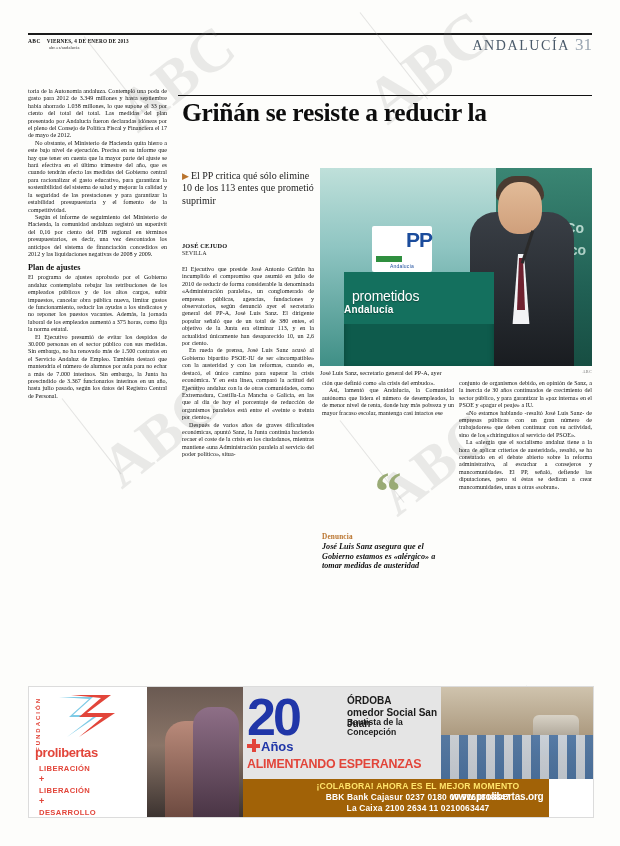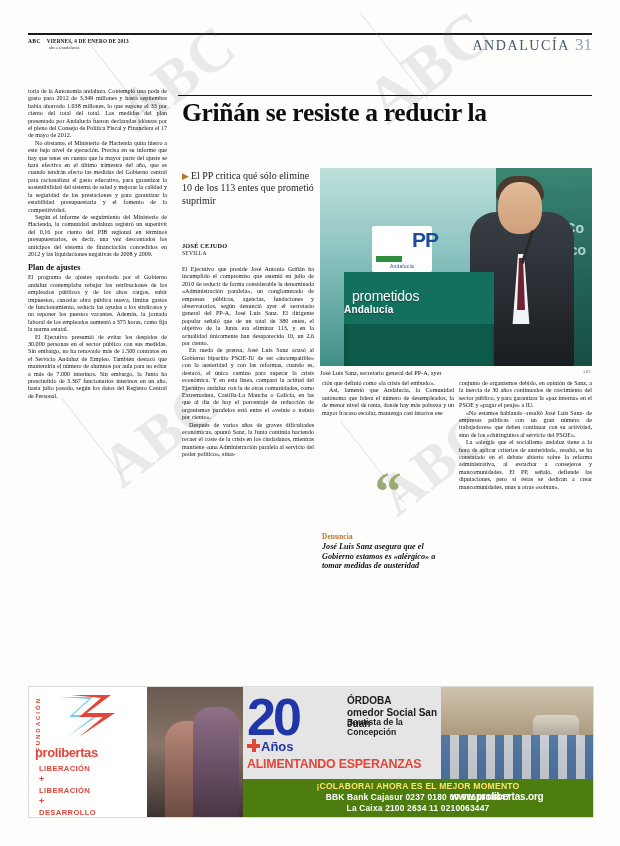--- a/index.html
+++ b/index.html
@@ -54,22 +54,22 @@
   .photo .sky{position:absolute;inset:0;background:
       linear-gradient(160deg,#cfe0dd 0%,#b9d2d0 30%,#9fc3c2 55%,#7fa8ab 100%);}
   .photo .greenwall{position:absolute;right:0;top:0;width:120px;height:198px;
       background:linear-gradient(180deg,#2f7f6b 0%,#17594c 60%,#0e4639 100%);opacity:.92;}
   .photo .tealpanel{position:absolute;left:0;top:0;width:176px;height:198px;
       background:linear-gradient(180deg,#bfe0da 0%,#8fc5c2 40%,#3f8f86 100%);}
   .photo .podium{position:absolute;left:24px;top:104px;width:150px;height:94px;background:#0e5b4c;
       box-shadow:inset 0 2px 6px rgba(0,0,0,.25);}
   .photo .podium2{position:absolute;left:24px;top:104px;width:150px;height:52px;background:#14705e;}
   .photo .ppwhite{position:absolute;left:52px;top:58px;width:60px;height:46px;background:#fff;border-radius:2px;}
-  .photo .pptxt{position:absolute;left:52px;top:60px;width:60px;text-align:left;
-      font-family:"Liberation Sans",sans-serif;font-weight:bold;font-size:21px;color:#1b4c9c;letter-spacing:-1px;padding-left:40px;}
+  .photo .pptxt{position:absolute;left:52px;top:60px;width:60px;text-align:right;
+      font-family:"Liberation Sans",sans-serif;font-weight:bold;font-size:21px;color:#1b4c9c;letter-spacing:-1px;}
   .photo .ppflag{position:absolute;left:56px;top:88px;width:52px;height:6px;
       background:linear-gradient(90deg,#2f8f3f 0 50%,#ffffff 50% 100%);}
   .photo .ppsub{position:absolute;left:52px;top:95px;width:60px;text-align:center;
       font-family:"Liberation Sans",sans-serif;font-size:5px;color:#1b4c9c;letter-spacing:.2px;}
   .photo .tagline1{position:absolute;left:32px;top:120px;font-family:"Liberation Sans",sans-serif;
       font-weight:normal;font-size:14px;color:#ffffff;letter-spacing:-.2px;text-shadow:0 1px 1px rgba(0,0,0,.35);}
   .photo .tagline2{position:absolute;left:24px;top:136px;font-family:"Liberation Sans",sans-serif;
       font-weight:bold;font-size:10px;color:#ffffff;letter-spacing:.2px;text-shadow:0 1px 1px rgba(0,0,0,.35);}
   .photo .wordR1{position:absolute;right:8px;top:52px;font-family:"Liberation Sans",sans-serif;
       font-weight:bold;font-size:14px;color:#cfe9e0;opacity:.85;}
@@ -141,21 +141,21 @@
   .ad-alim{position:absolute;left:4px;top:70px;font-family:"Liberation Sans",sans-serif;font-weight:bold;
       font-size:12.4px;color:#e2453a;letter-spacing:-.2px;}
 
   .ad-photo2{position:absolute;left:412px;top:0;width:152px;height:92px;overflow:hidden;
       background:linear-gradient(180deg,#cfc3ad 0%,#a79479 60%,#6f6352 100%);}
   .ad-photo2 .tile{position:absolute;left:0;bottom:0;width:152px;height:44px;
       background:repeating-linear-gradient(90deg,#3f6fa8 0 9px,#cfd9e6 9px 18px);opacity:.8;}
   .ad-photo2 .pot{position:absolute;left:92px;top:28px;width:46px;height:40px;border-radius:6px;
       background:linear-gradient(180deg,#d8d2c6 0%,#8d8373 100%);}
 
-  .ad-blue{position:absolute;left:214px;top:92px;width:350px;height:38px;background:#4d7c0f;}
+  .ad-blue{position:absolute;left:214px;top:92px;width:306px;height:38px;background:#a16207;}
   .ad-blue .l1{position:absolute;left:0;top:2px;width:350px;text-align:center;
       font-family:"Liberation Sans",sans-serif;font-weight:bold;font-size:8.6px;color:#ffe46b;letter-spacing:.2px;}
   .ad-blue .l2{position:absolute;left:0;top:13px;width:350px;text-align:center;
       font-family:"Liberation Sans",sans-serif;font-weight:bold;font-size:8.4px;color:#ffffff;letter-spacing:.2px;}
   .ad-blue .l3{position:absolute;left:0;top:24px;width:350px;text-align:center;
       font-family:"Liberation Sans",sans-serif;font-weight:bold;font-size:8.4px;color:#ffffff;letter-spacing:.2px;}
   .ad-web{position:absolute;left:422px;top:104px;font-family:"Liberation Sans",sans-serif;
       font-weight:bold;font-size:10px;color:#ffffff;letter-spacing:-.2px;}
 </style>
 </head>

